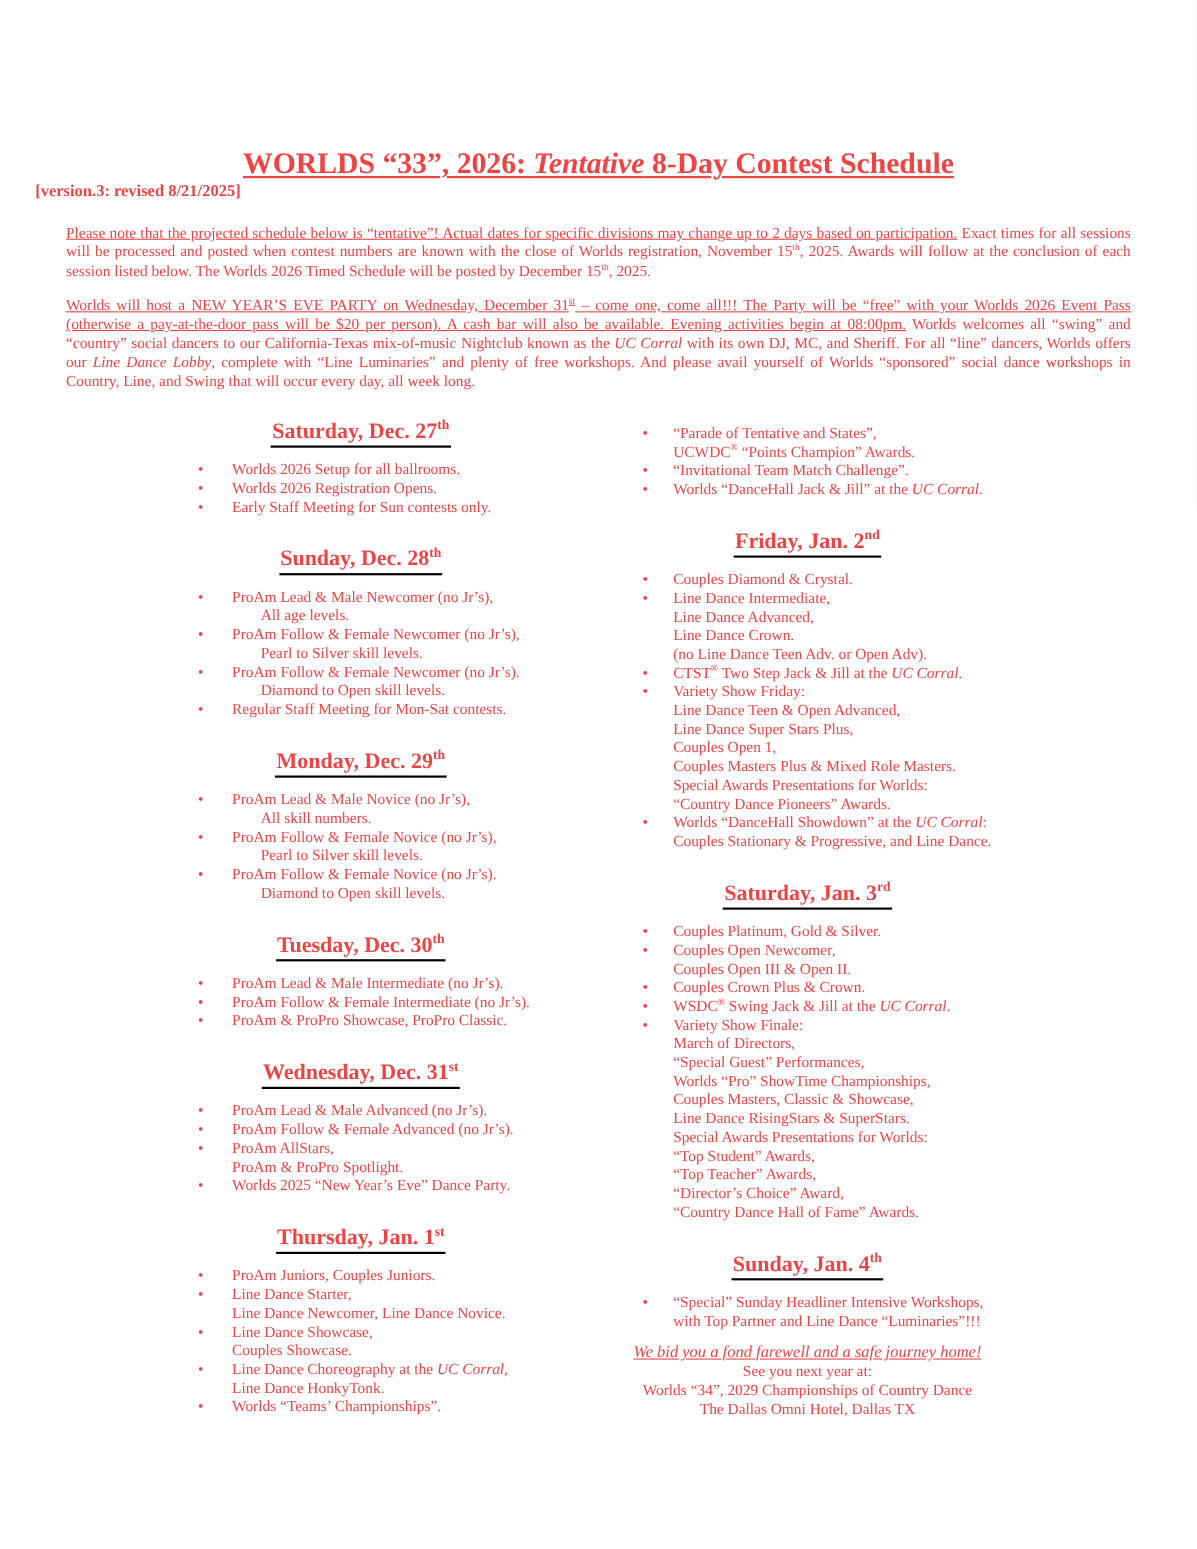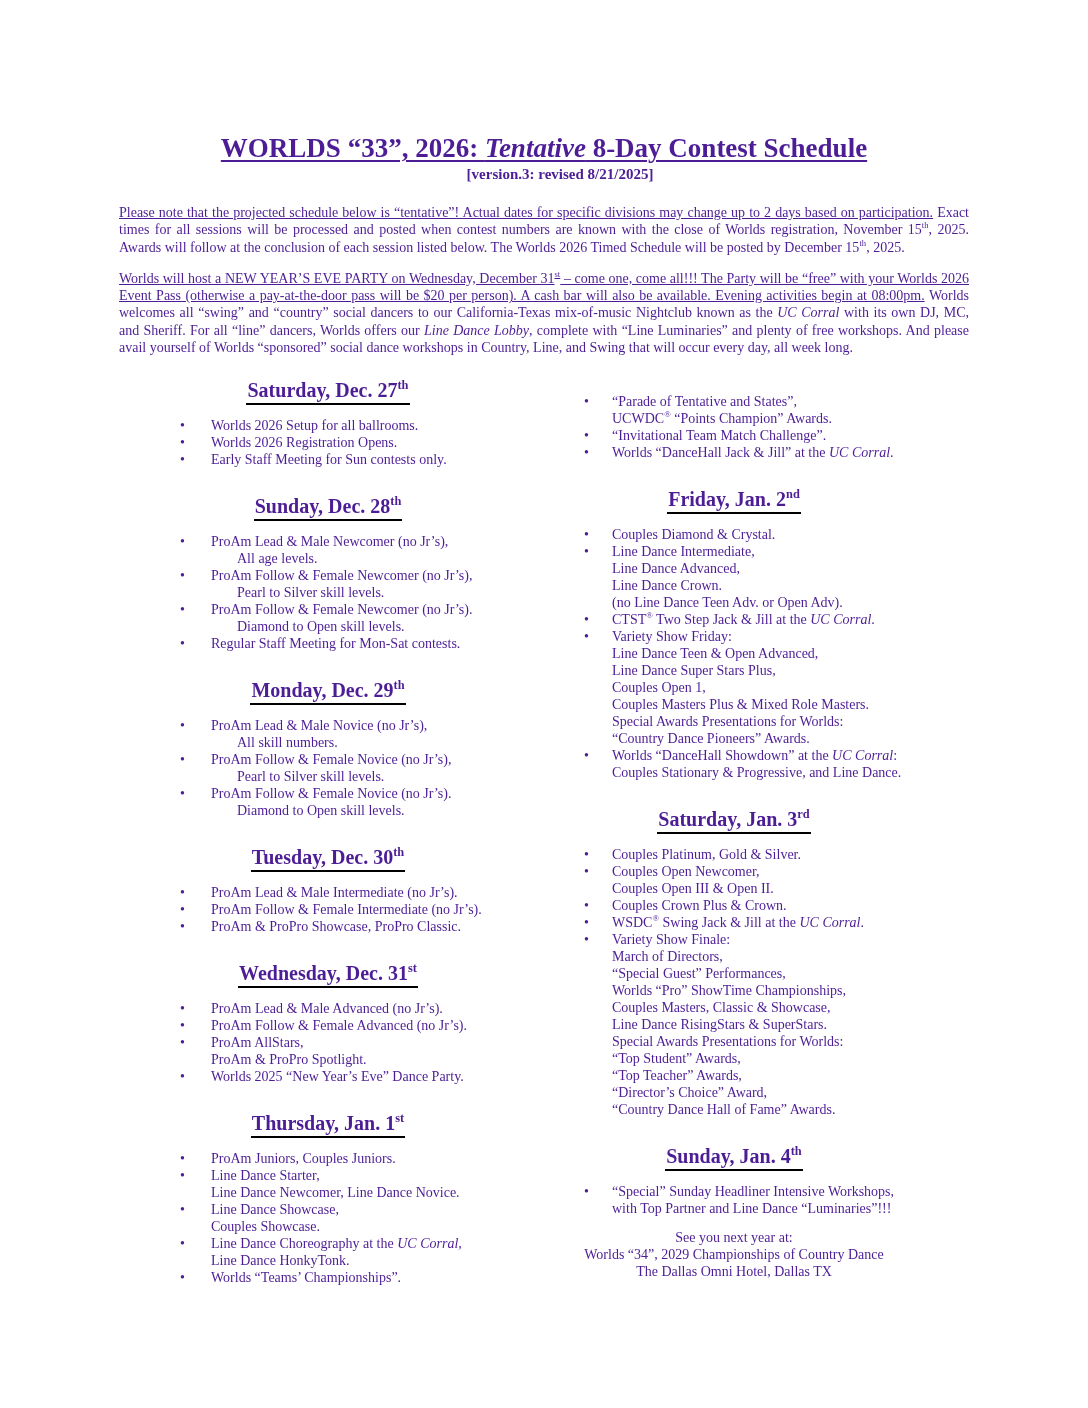--- a/index.html
+++ b/index.html
@@ -1,25 +1,25 @@
 <!DOCTYPE html>
 <html><head>
 <meta charset="utf-8">
 <style>
   html,body{margin:0;padding:0;background:#e8e8e8;}
   .page{
-    position:relative;width:1088px;height:1408px;background:#ffffff;color:#4c1d95;
+    position:relative;width:1088px;height:1408px;background:#ffffff;color:#ef4444;
     font-family:"Liberation Serif","DejaVu Serif",serif;overflow:hidden;margin:0 auto;
   }
   h1{
     font-size:27px;line-height:30px;margin:133px 0 0;text-align:center;font-weight:700;
     text-decoration:underline;text-decoration-thickness:2px;text-underline-offset:3px;
   }
-  .subtitle{font-size:15px;line-height:18px;font-weight:700;text-align:center;margin-top:2px;padding-left:32px;}
-  p.intro{font-size:14px;line-height:17.3px;text-align:justify;margin:14px 119px 0;}
+  .subtitle{font-size:15px;line-height:18px;font-weight:700;margin-top:2px;padding-left:32px;}
+  p.intro{font-size:14px;line-height:17.3px;text-align:justify;margin:14px 60px 0;}
   p.intro.first{margin-top:21px;}
   .columns{display:flex;margin:22px 118px 0;align-items:center;}
   .col-left{flex:0 0 420px;width:420px;}
   .col-right{flex:0 0 392px;width:392px;}
   .section{margin-top:26px;}
   .col-left .section:first-child{margin-top:0;}
   h2{font-size:20px;line-height:24px;font-weight:700;text-align:center;margin:0;}
   .hd{display:inline-block;border-bottom:2px solid #000;padding:0 1px 1px;}
   ul.items{list-style:none;margin:12px 0 0;padding:0;font-size:14px;line-height:17px;}
   ul.items.lead-items{margin-top:8px;}
@@ -236,19 +236,20 @@
             <h2><span class="hd"><span>Sunday, Jan. 4</span><sup>th</sup></span></h2>
             <ul class="items">
               <li>
                 <div class="line"><span class="bullet">•</span><span>“Special” Sunday Headliner Intensive Workshops,</span></div>
                 <div class="line"><span>with Top Partner and Line Dance “Luminaries”!!!</span></div>
               </li>
             </ul>
           </section>
         </div>
       <div class="closing">
+          <div class="fline farewell"><span class="it ul">We bid you a fond farewell and a safe journey home!</span></div>
           <div class="fline"><span>See you next year at:</span></div>
           <div class="fline"><span>Worlds “34”, 2029 Championships of Country Dance</span></div>
           <div class="fline"><span>The Dallas Omni Hotel, Dallas TX</span></div>
         </div>
     </div>
   </div>
 </div>
 
 </body></html>

